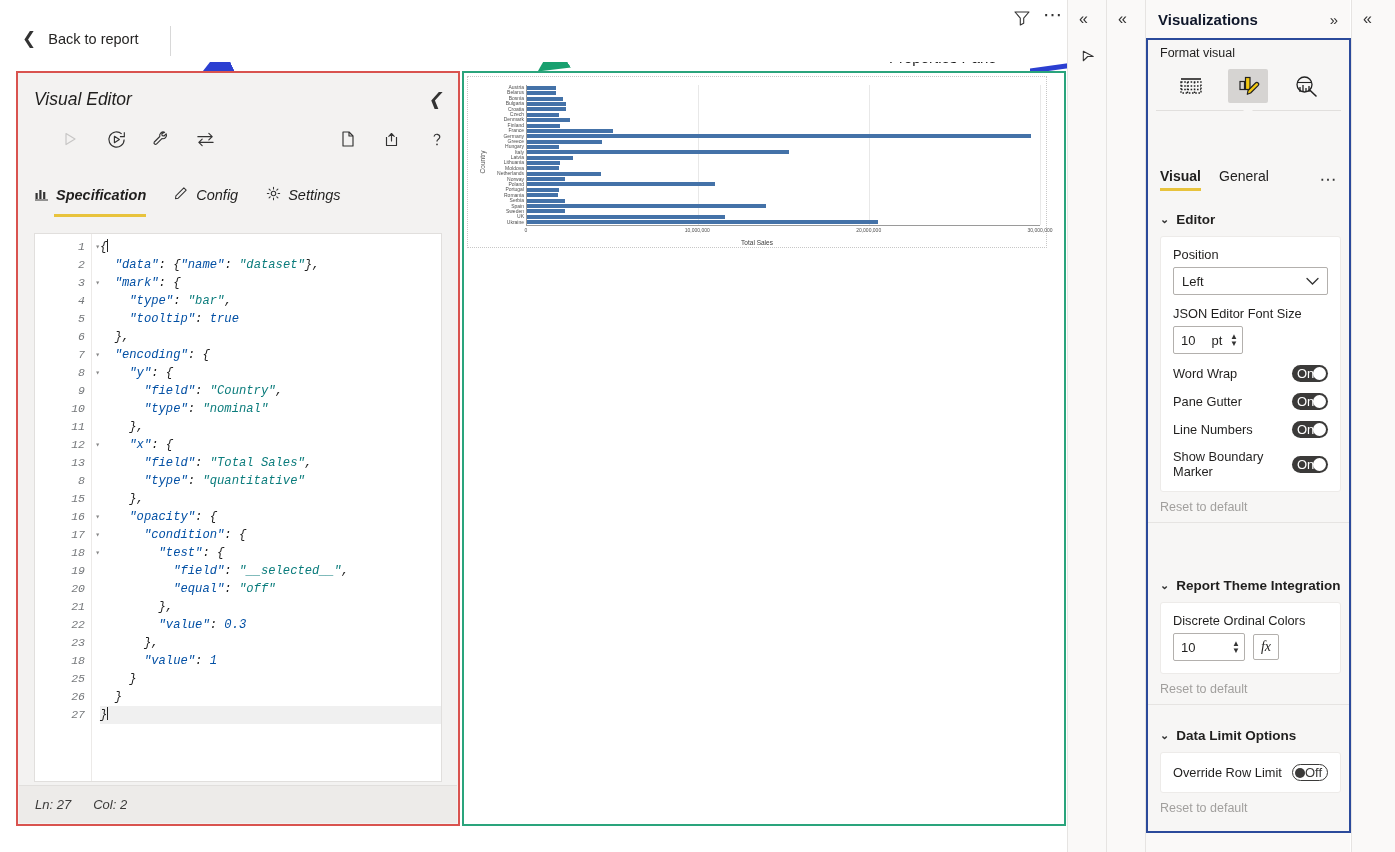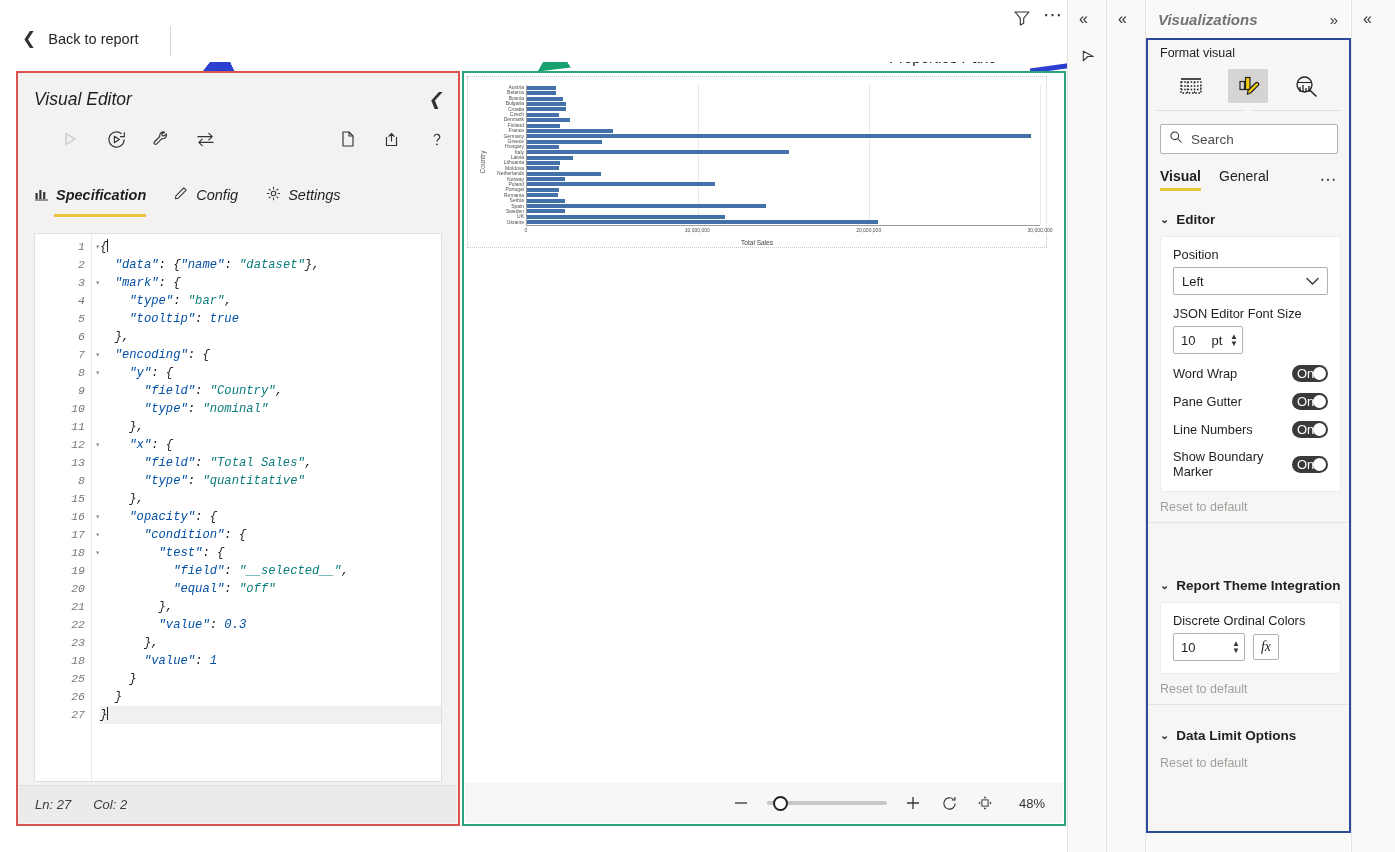--- a/index.html
+++ b/index.html
@@ -176,21 +176,21 @@
     white-space:nowrap;
   }
   .rail-label-wrap { position:absolute; top:74px; left:15px; }
 
   
   .viz-pane {
     position:absolute; left: 1145px; top: 0; width: 205px; height: 852px;
     background:#faf9f8; border-left:1px solid #e6e4e2;
   }
   .viz-header {
-    position:absolute; left:12px; top:11px; font-size:15px; font-weight:600; color:#737373;font-style:italic;
+    position:absolute; left:12px; top:11px; font-size:15px; font-weight:600; color:#0f172a;
   }
   .viz-expand { position:absolute; right: 12px; top: 11px; font-size:15px; color:#333;
                 font-weight:300; cursor:pointer; }
   .viz-body {
     position:absolute; left: 0px; top: 38px; width: 205px; bottom: 19px;
     border: 2px solid #2b4a9b; background:#f7f6f5; overflow:hidden;
   }
   .fmt-label { position:absolute; left: 12px; top: 6px; font-size:12.5px; color:#201f1e; }
   .fmt-icons {
     position:absolute; left:0; top: 24px; width:100%; height:44px;
@@ -519,49 +519,20 @@
         <div class="x-ticks" id="xticks">
             <span style="left: 0%;">0</span>
             <span style="left: 33.3333%;">10,000,000</span>
             <span style="left: 66.6667%;">20,000,000</span>
             <span style="left: 100%;">30,000,000</span>
           </div>
         <div class="x-axis-title">Total Sales</div>
       </div>
     </div>
 
-    <div class="zoombar">
-      <div class="zb-icon">
-        <svg width="16" height="16" viewBox="0 0 16 16">
-            <path d="M2 8h12" stroke="#333" stroke-width="1.3"></path>
-          </svg>
-      </div>
-      <div class="slider">
-        <div class="slider-track"></div>
-        <div class="slider-thumb"></div>
-      </div>
-      <div class="zb-icon">
-        <svg width="16" height="16" viewBox="0 0 16 16">
-            <path d="M2 8h12M8 2v12" stroke="#333" stroke-width="1.3"></path>
-          </svg>
-      </div>
-      <div class="zb-icon">
-        <svg width="17" height="17" viewBox="0 0 18 18">
-          <path d="M15 9a6 6 0 1 1-1.9-4.4" fill="none" stroke="#333" stroke-width="1.2"></path>
-          <path d="M14.8 2v3.3h-3.3" fill="none" stroke="#333" stroke-width="1.2"></path>
-        </svg>
-      </div>
-      <div class="zb-icon">
-        <svg width="16" height="16" viewBox="0 0 18 18">
-          <rect x="5.5" y="5.5" width="7" height="7" fill="none" stroke="#333" stroke-width="1.1"></rect>
-          <path d="M9 1.5 L7.4 3.6h3.2z M9 16.5 L7.4 14.4h3.2z M1.5 9 L3.6 7.4v3.2z M16.5 9 L14.4 7.4v3.2z" fill="#333"></path>
-        </svg>
-      </div>
-      <div class="zoom-pct">48%</div>
-    </div>
   </div>
 
   <div class="rail" style="left:1067px;">
     <div class="rail-chev">«</div>
     <div class="rail-icon">
       <svg width="17" height="17" viewBox="0 0 18 18">
         <path d="M14.5 3.5 L4.5 3.5 L9 8.2 v5.8 z" fill="none" stroke="#333" stroke-width="1.1" stroke-linejoin="round" transform="rotate(-90 9 9)"></path>
       </svg>
     </div>
     <div class="rail-label-wrap">
@@ -605,29 +576,20 @@
             <circle cx="11.5" cy="10.5" r="7.5" fill="none" stroke="#222" stroke-width="1.3"></circle>
             <path d="M4.4 8.5 h14.3" stroke="#222" stroke-width="1.1"></path>
             <path d="M7 18v-5 M10 18v-7 M13 18v-4 M16 18v-6" stroke="#222" stroke-width="1.3"></path>
             <path d="M17.2 16.5 L23 22" stroke="#222" stroke-width="1.6" stroke-linecap="round"></path>
           </svg>
         </div>
       </div>
       <div class="fmt-divider"></div>
       <div class="fmt-caret"></div>
 
-      <div class="search-box">
-        <span>
-          <svg width="14" height="14" viewBox="0 0 16 16">
-            <circle cx="6.6" cy="6.6" r="4.4" fill="none" stroke="#333" stroke-width="1.2"></circle>
-            <path d="M9.9 9.9 L14 14" stroke="#333" stroke-width="1.2" stroke-linecap="round"></path>
-          </svg>
-        </span>
-        <span class="ph">Search</span>
-      </div>
 
       <div class="viz-tabs" style="width:178px;">
         <div class="vtab active">
           <span>Visual</span>
         </div>
         <div class="vtab">
           <span>General</span>
         </div>
         <div class="vtab-dots">⋯</div>
       </div>
@@ -711,20 +673,29 @@
         </div>
         <div class="reset">Reset to default</div>
         <div class="sect-sep"></div>
       </div>
 
       <div class="sect" style="top:682px;">
         <div class="sect-head">
           <span class="chev-dn">⌄</span>
           <span>Data Limit Options</span>
         </div>
+        <div class="card" style="padding:11px 12px;">
+          <div class="row" style="margin-top:0;">
+            <span class="lbl">Override Row Limit</span>
+            <span class="toggle off">
+              <span class="knob"></span>
+              <span class="t-txt">Off</span>
+            </span>
+          </div>
+        </div>
         <div class="reset">Reset to default</div>
       </div>
     </div>
   </div>
 
   <div class="rail" style="left:1351px; width:44px;">
     <div class="rail-chev">«</div>
     <div class="rail-label-wrap" style="left:15px; top:48px;">
       <div class="rail-label">Fields</div>
     </div>

